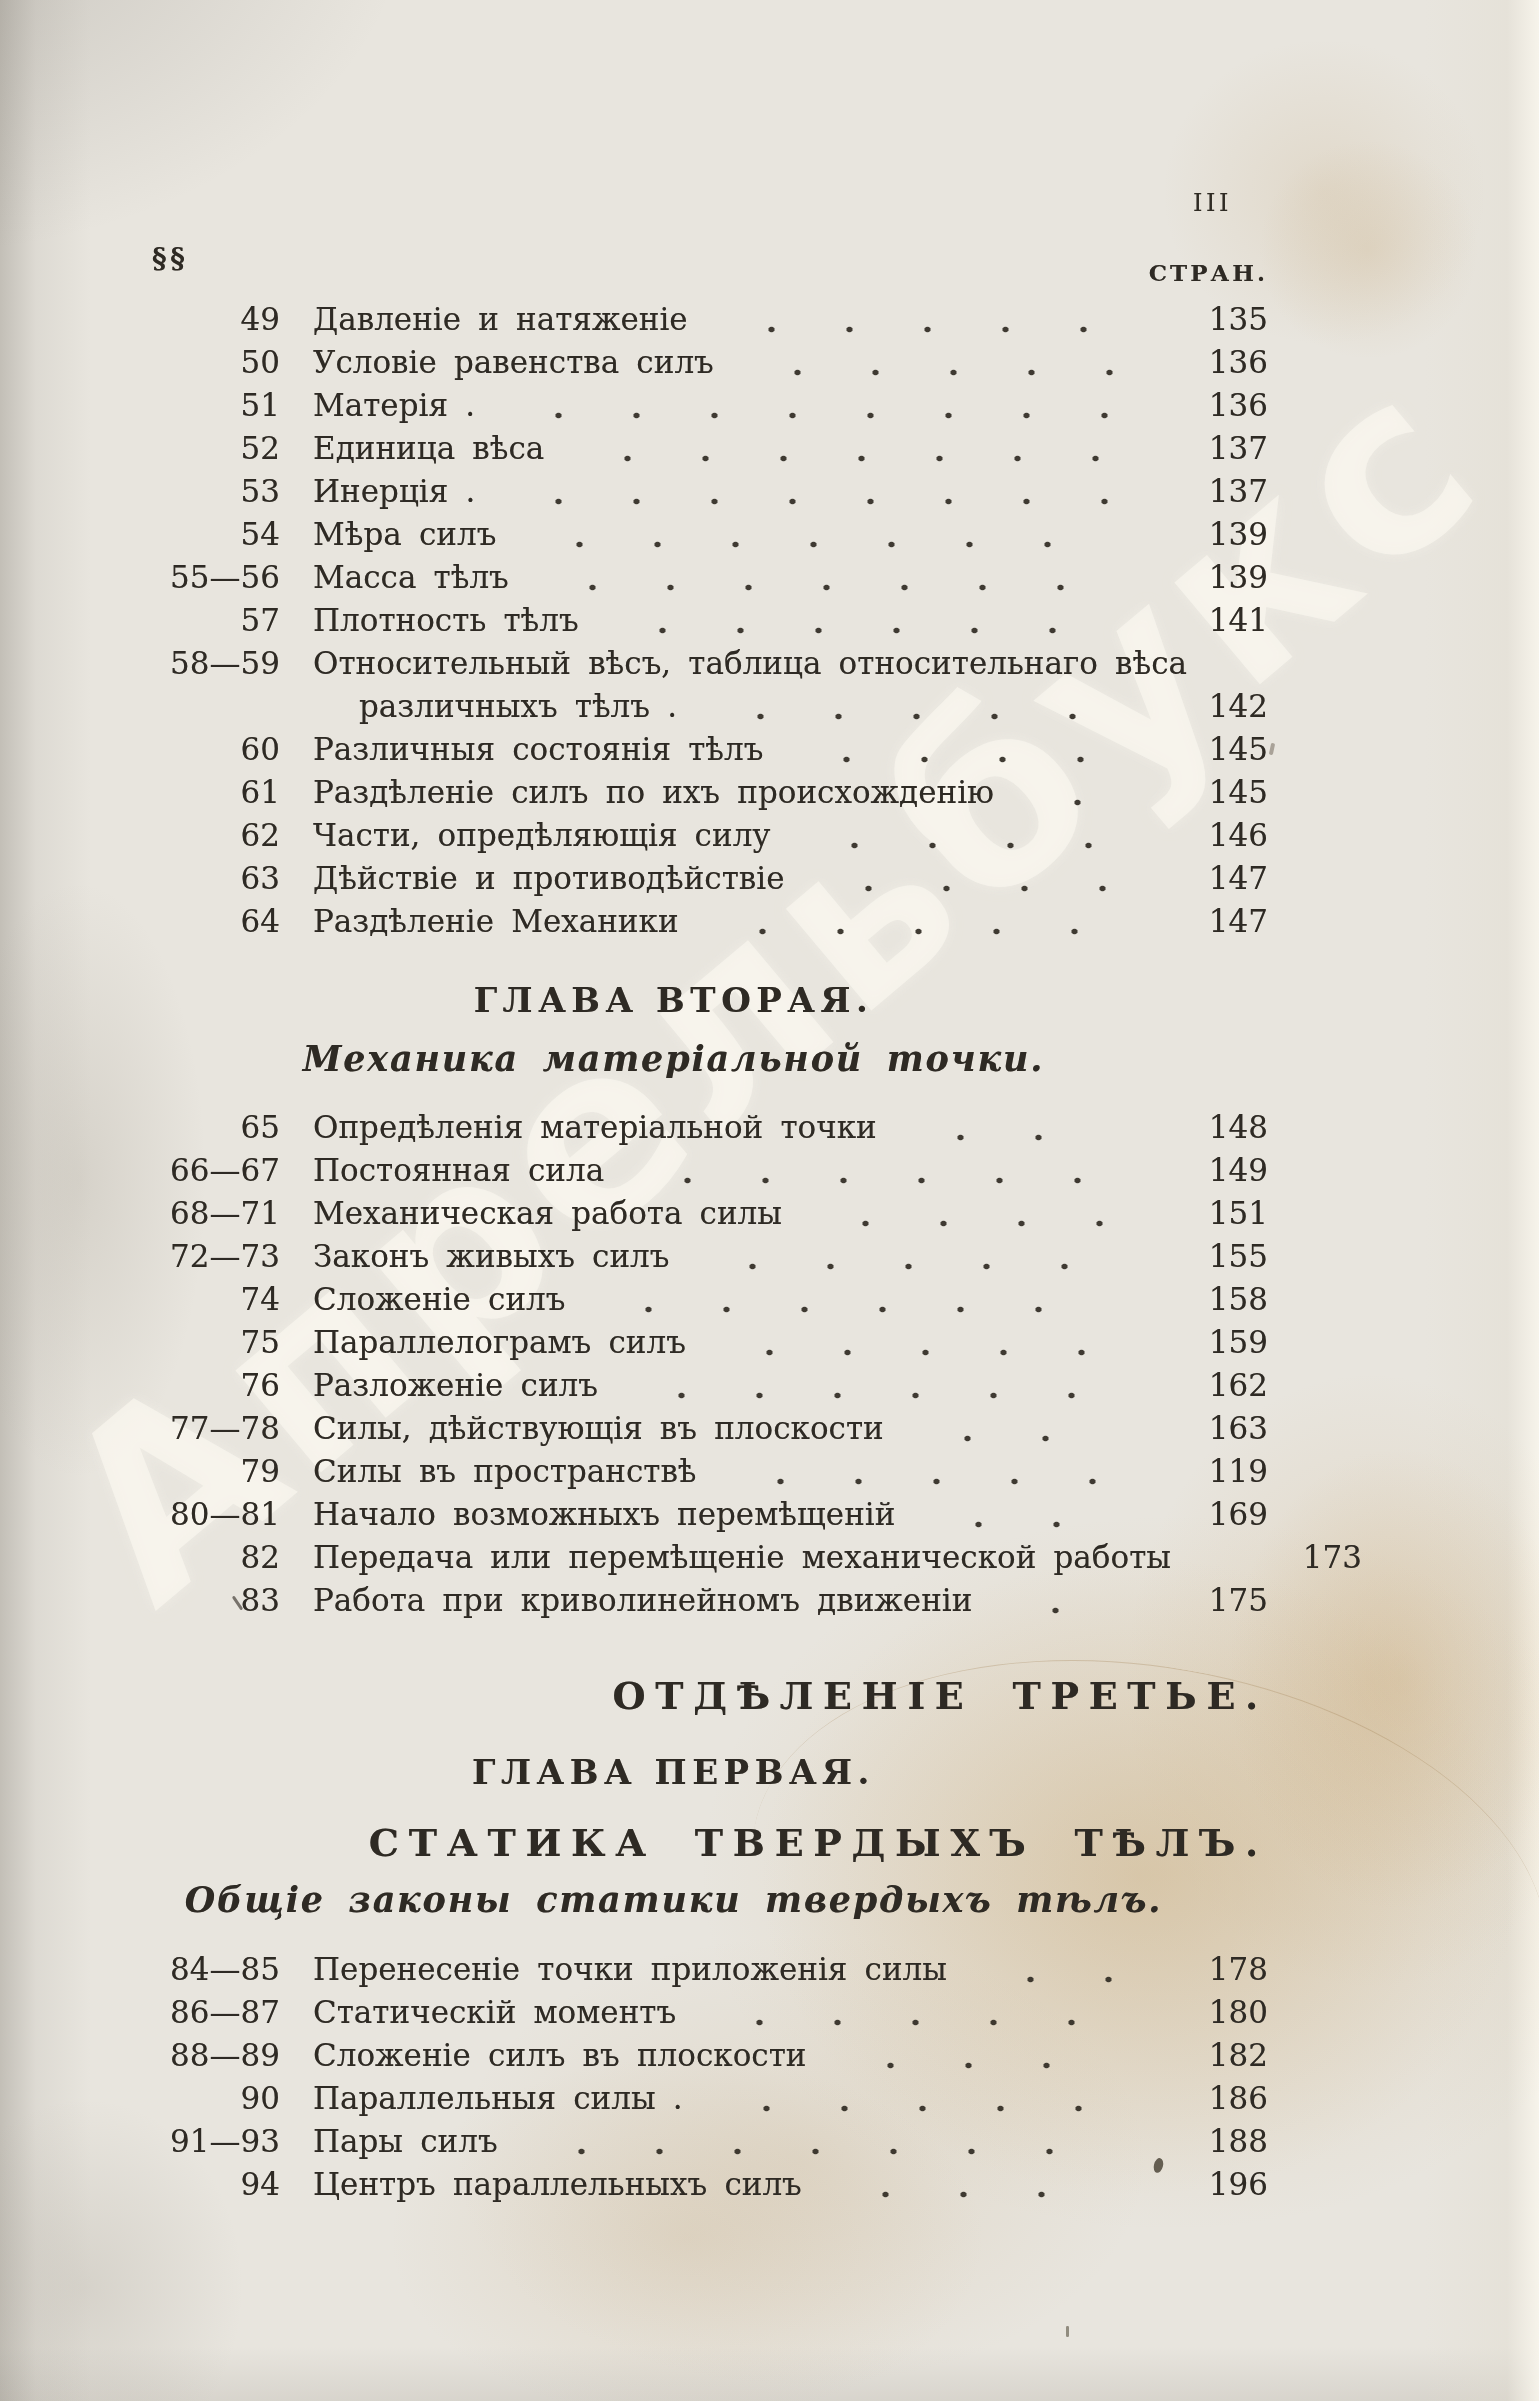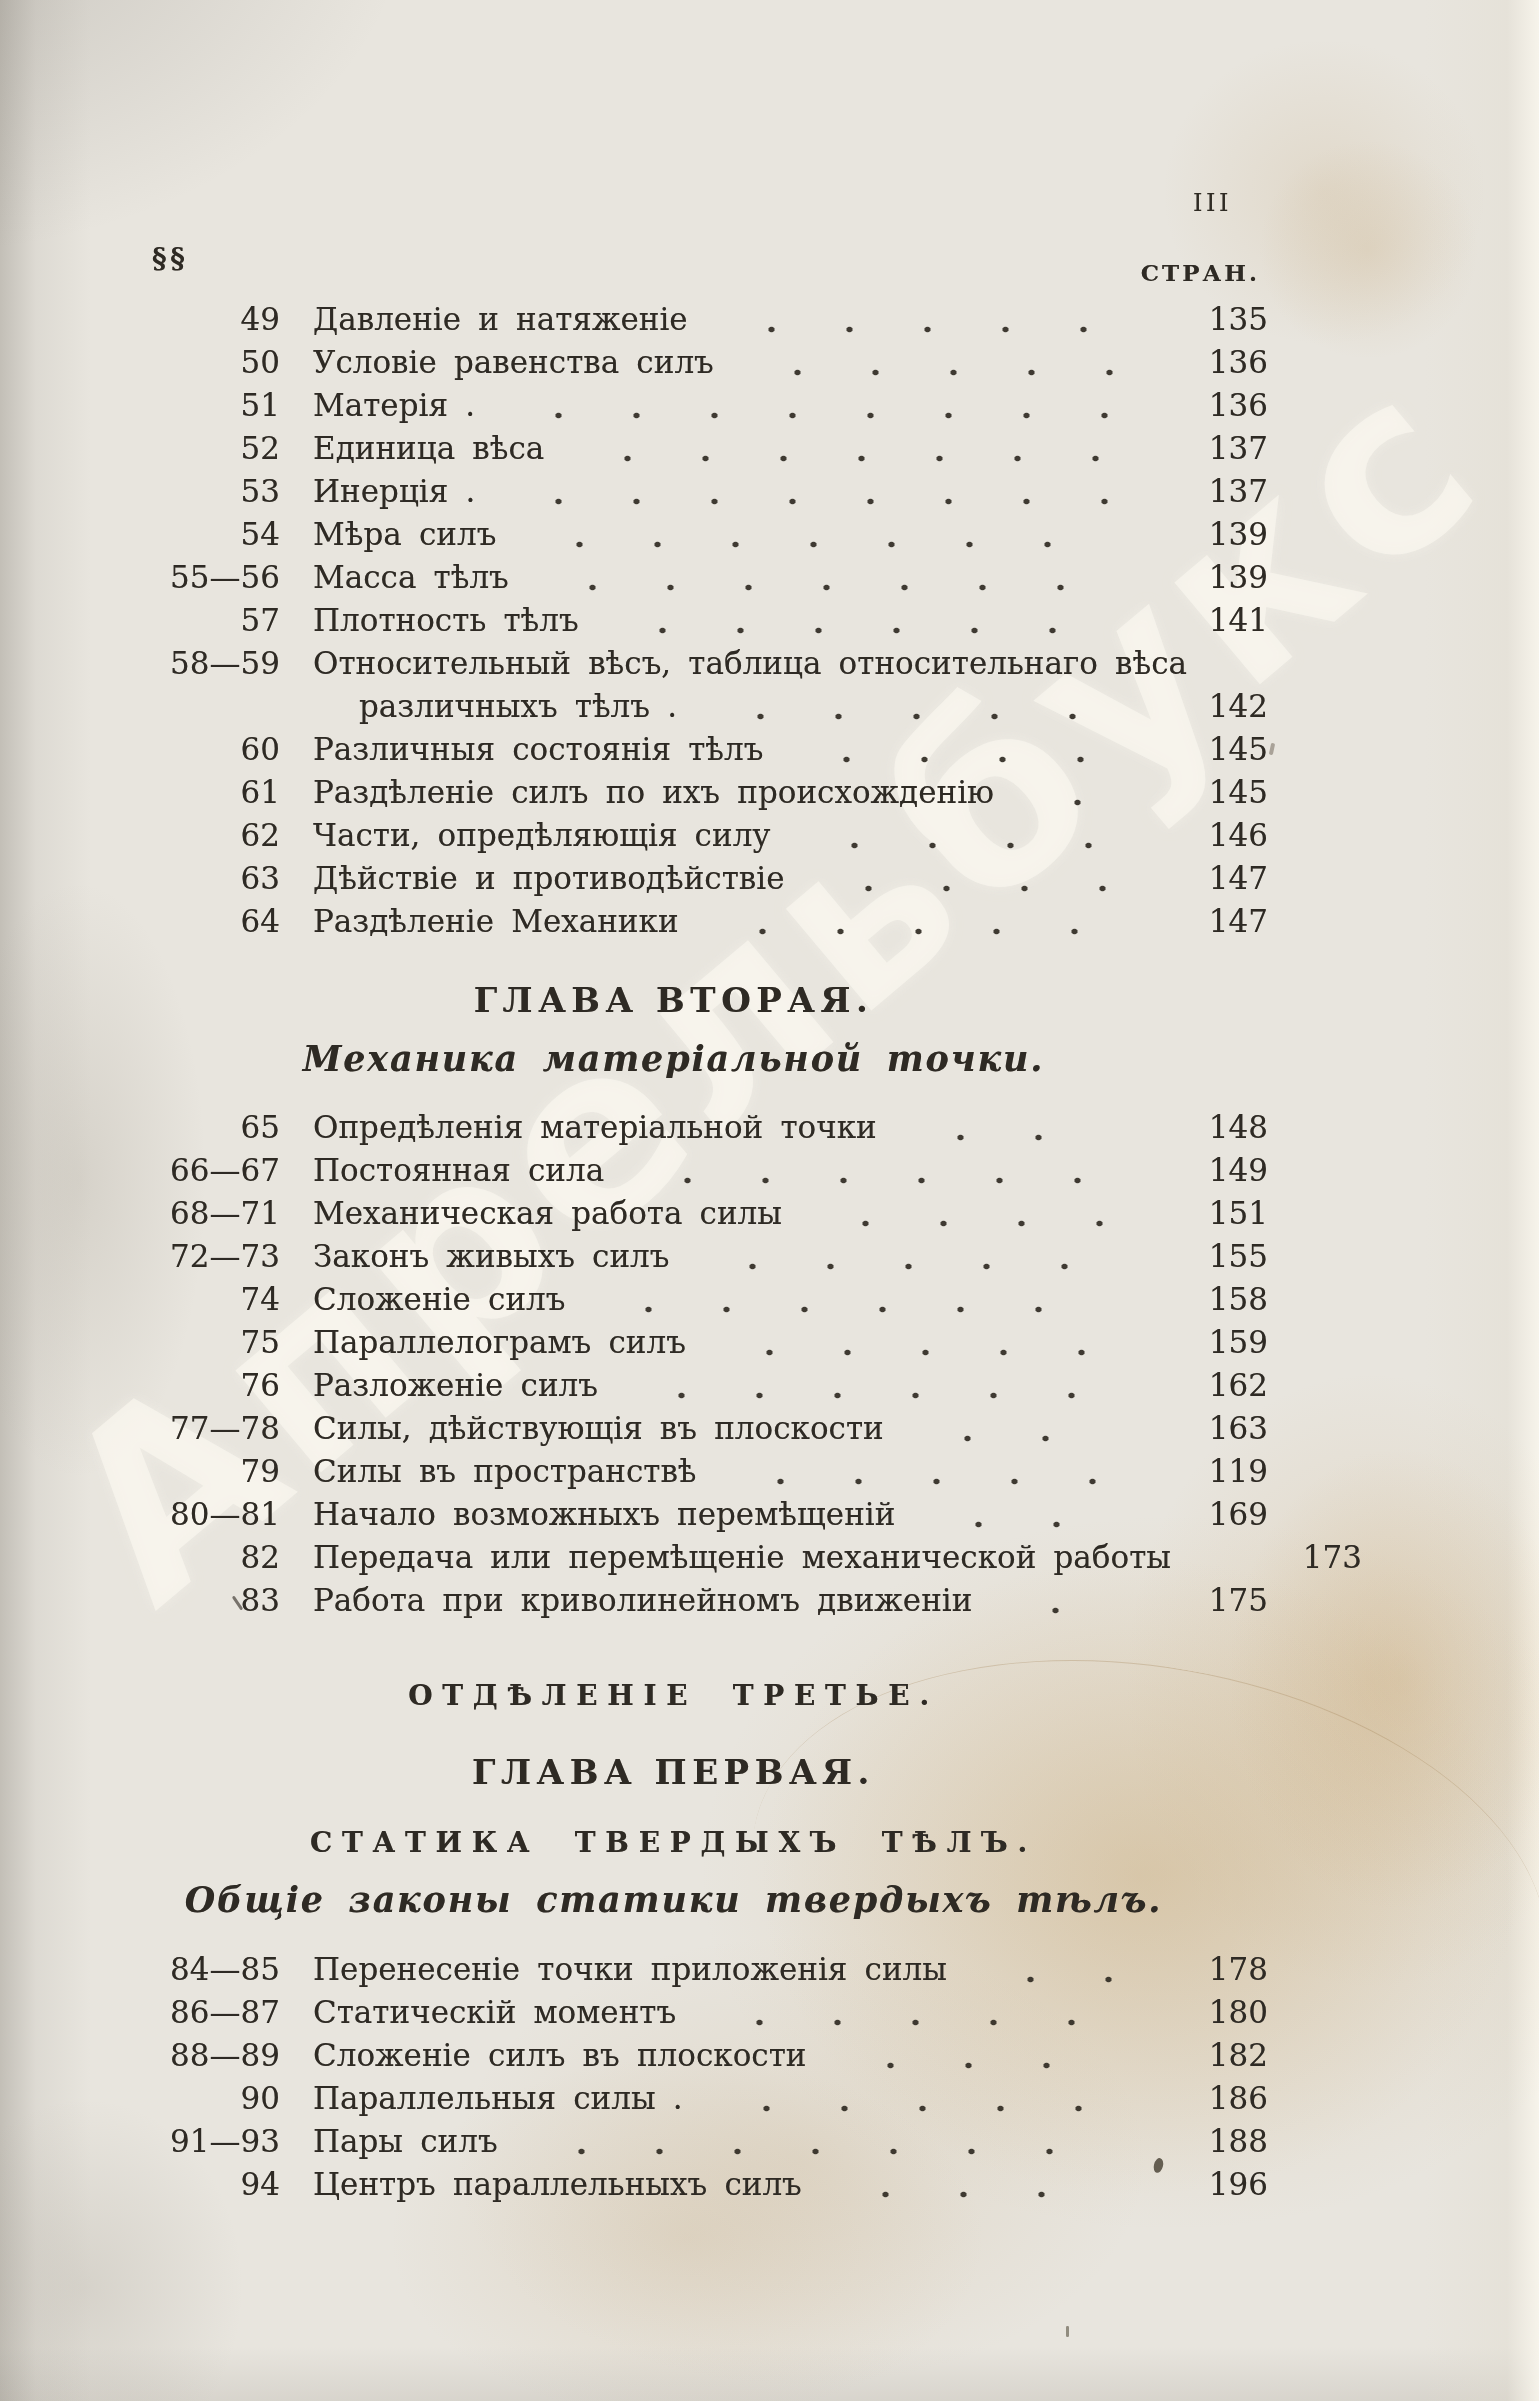--- a/index.html
+++ b/index.html
@@ -69,21 +69,21 @@
     font-size:24px; letter-spacing:3.6px; text-align:center;
     color:#2f2b24; z-index:3;
   }
   .toc {
     position:absolute; top:242px; left:0; width:1540px; z-index:3;
   }
   .toc-header {
     position:relative; height:56px; width:1189px; margin-left:79px;
   }
   .hdr-par  { position:absolute; left:73px; top:0;  font-size:28px; font-weight:bold; letter-spacing:3.6px; }
-  .hdr-page { position:absolute; right:8px;  top:17px; font-size:23px; font-weight:bold; letter-spacing:3px; }
+  .hdr-page { position:absolute; right:0px;  top:17px; font-size:23px; font-weight:bold; letter-spacing:3px; }
 
   .row {
     display:flex; align-items:center;
     width:1189px; margin-left:79px;
     height:43px; line-height:43px;
     font-size:31px; white-space:nowrap;
   }
   .par   { flex:none; width:201px; text-align:right; font-variant-numeric:lining-nums; }
   .title { flex:none; margin-left:33px; word-spacing:7.3px; }
   .title.cont { margin-left:79px; }
@@ -94,21 +94,21 @@
     background-size: 78px 7.3px;
     background-repeat: repeat-x;
     background-position: 8.5px 28px;
   }
   .leader.noleader { background:none; }
   .pg { flex:none; width:134px; text-align:right; }
 
   .heading { width:1189px; margin-left:79px; text-align:center;font-weight:bold; }
   .heading.bold   { margin-top:35px;  height:44px; line-height:44px; font-size:34px; font-weight:bold; letter-spacing:5.5px; }
   .heading.italic { margin-top:13.4px;  height:47px; line-height:47px; font-size:35px; font-style:italic; letter-spacing:1.8px; word-spacing:9.7px; margin-bottom:24px; }
-  .heading.caps   { margin-top:29px;  height:39px; line-height:39px; font-size:28px; letter-spacing:9.7px; word-spacing:16px; }
+  .heading.caps   { margin-top:29px;  height:39px; line-height:39px; font-size:38px; letter-spacing:9.7px; word-spacing:16px;text-align:right; }
   .heading.caps.first { margin-top:54px; }
   .heading.italic.last { margin-bottom:25.5px; }
 
   .row, .heading, .folio, .hdr-par, .hdr-page {
     text-shadow: 0 0 0.6px rgba(62,56,46,0.45);
   }
 </style>
 </head>
 <body>
 

